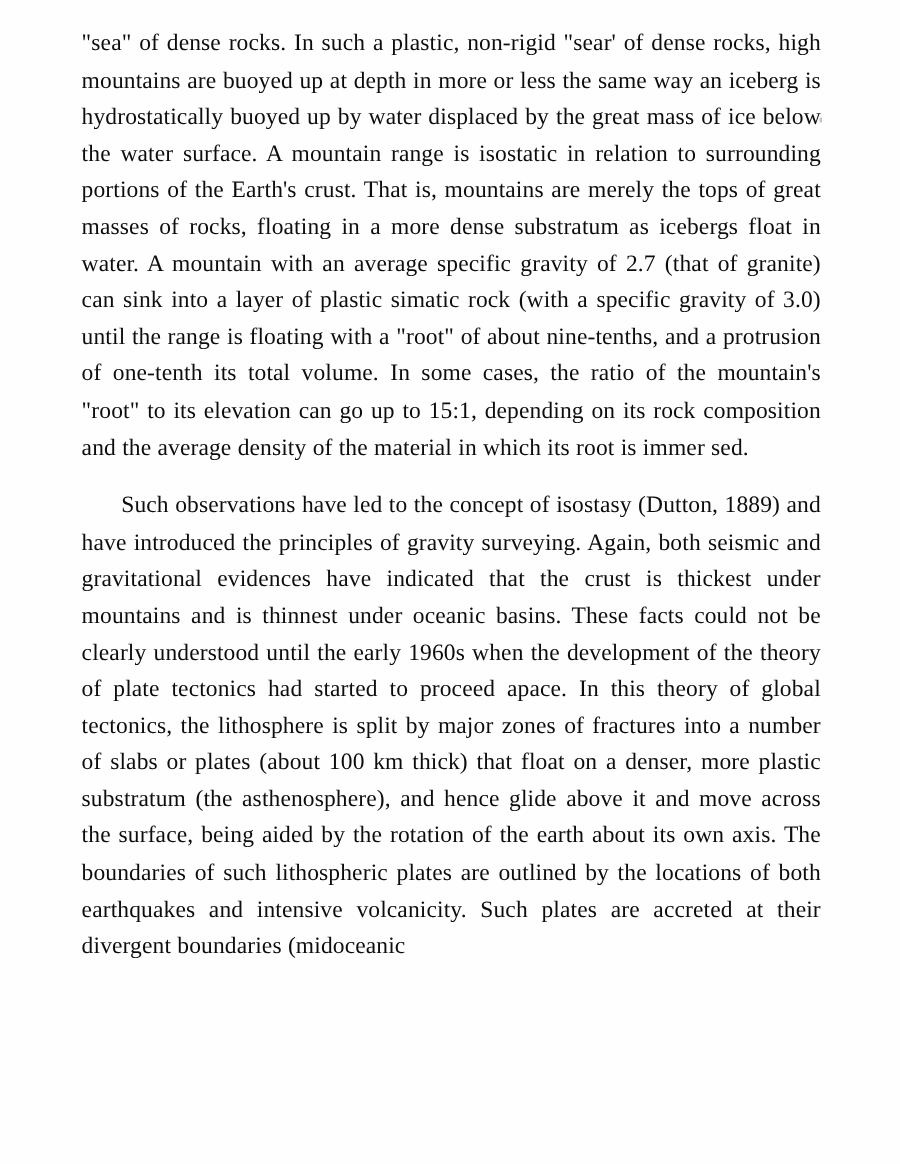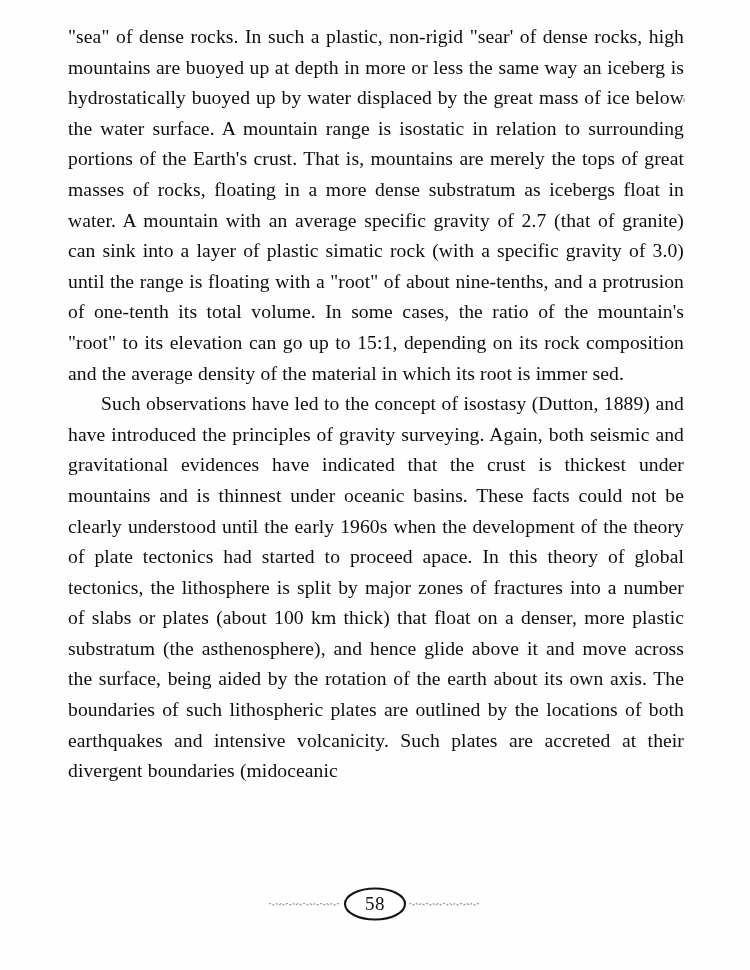--- a/index.html
+++ b/index.html
@@ -32,21 +32,21 @@
     margin: 0;
     font-size: 19.6px;
     line-height: 30.6px;
     color: #0d0d0d;
     text-align: justify;
     text-justify: inter-word;
     letter-spacing: 0.1px;
     word-spacing: 0.2px;
   }
   .para + .para {
-    margin-top: 0px;
+    margin-top: 18px;
   }
   .para.indented {
     text-indent: 33px;
   }
 
   
   #footer {
     position: absolute;
     left: 0;
     top: 884px;
@@ -101,36 +101,14 @@
   <div id="text-column">
 
     <p class="para">"sea" of dense rocks. In such a plastic, non-rigid "sear' of dense rocks, high mountains are buoyed up at depth in more or less the same way an iceberg is hydrostatically buoyed up by water displaced by the great mass of ice below the water surface. A mountain range is isostatic in relation to surrounding portions of the Earth's crust. That is, mountains are merely the tops of great masses of rocks, floating in a more dense substratum as icebergs float in water. A mountain with an average specific gravity of 2.7 (that of granite) can sink into a layer of plastic simatic rock (with a specific gravity of 3.0) until the range is floating with a "root" of about nine-tenths, and a protrusion of one-tenth its total volume. In some cases, the ratio of the mountain's "root" to its elevation can go up to 15:1, depending on its rock composition and the average density of the material in which its root is immer sed.</p>
 
     <p class="para indented">Such observations have led to the concept of isostasy (Dutton, 1889) and have introduced the principles of gravity surveying. Again, both seismic and gravitational evidences have indicated that the crust is thickest under mountains and is thinnest under oceanic basins. These facts could not be clearly understood until the early 1960s when the development of the theory of plate tectonics had started to proceed apace. In this theory of global tectonics, the lithosphere is split by major zones of fractures into a number of slabs or plates (about 100 km thick) that float on a denser, more plastic substratum (the asthenosphere), and hence glide above it and move across the surface, being aided by the rotation of the earth about its own axis. The boundaries of such lithospheric plates are outlined by the locations of both earthquakes and intensive volcanicity. Such plates are accreted at their divergent boundaries (midoceanic</p>
 
   </div>
 
   <div class="speck" style="left:683px; top:98px;"></div>
 
-  <div id="footer">
-
-    <span class="rule">
-      <svg width="72" height="6" viewBox="0 0 72 6" aria-hidden="true">
-        <path d="M0 3.2 Q1.4 1.8 2.8 3.2 T5.6 3.2 T8.4 3.2 T11.2 3.2 T14 3.2 T16.8 3.2 T19.6 3.2 T22.4 3.2 T25.2 3.2 T28 3.2 T30.8 3.2 T33.6 3.2 T36.4 3.2 T39.2 3.2 T42 3.2 T44.8 3.2 T47.6 3.2 T50.4 3.2 T53.2 3.2 T56 3.2 T58.8 3.2 T61.6 3.2 T64.4 3.2 T67.2 3.2 T70 3.2" fill="none" stroke="#3a3a3a" stroke-width="1.1" stroke-dasharray="2.2 1.6" opacity="0.8"></path>
-      </svg>
-    </span>
-
-    <span class="oval-wrap">
-      <svg width="64" height="36" viewBox="0 0 64 36" aria-hidden="true">
-        <ellipse cx="32" cy="18" rx="30" ry="15.5" fill="none" stroke="#151515" stroke-width="2.1"></ellipse>
-      </svg>
-      <span class="page-num">58</span>
-    </span>
-
-    <span class="rule">
-      <svg width="72" height="6" viewBox="0 0 72 6" aria-hidden="true">
-        <path d="M0 3.2 Q1.4 1.8 2.8 3.2 T5.6 3.2 T8.4 3.2 T11.2 3.2 T14 3.2 T16.8 3.2 T19.6 3.2 T22.4 3.2 T25.2 3.2 T28 3.2 T30.8 3.2 T33.6 3.2 T36.4 3.2 T39.2 3.2 T42 3.2 T44.8 3.2 T47.6 3.2 T50.4 3.2 T53.2 3.2 T56 3.2 T58.8 3.2 T61.6 3.2 T64.4 3.2 T67.2 3.2 T70 3.2" fill="none" stroke="#3a3a3a" stroke-width="1.1" stroke-dasharray="2.2 1.6" opacity="0.8"></path>
-      </svg>
-    </span>
-
-  </div>
 
 </div>
 
 </body></html>

